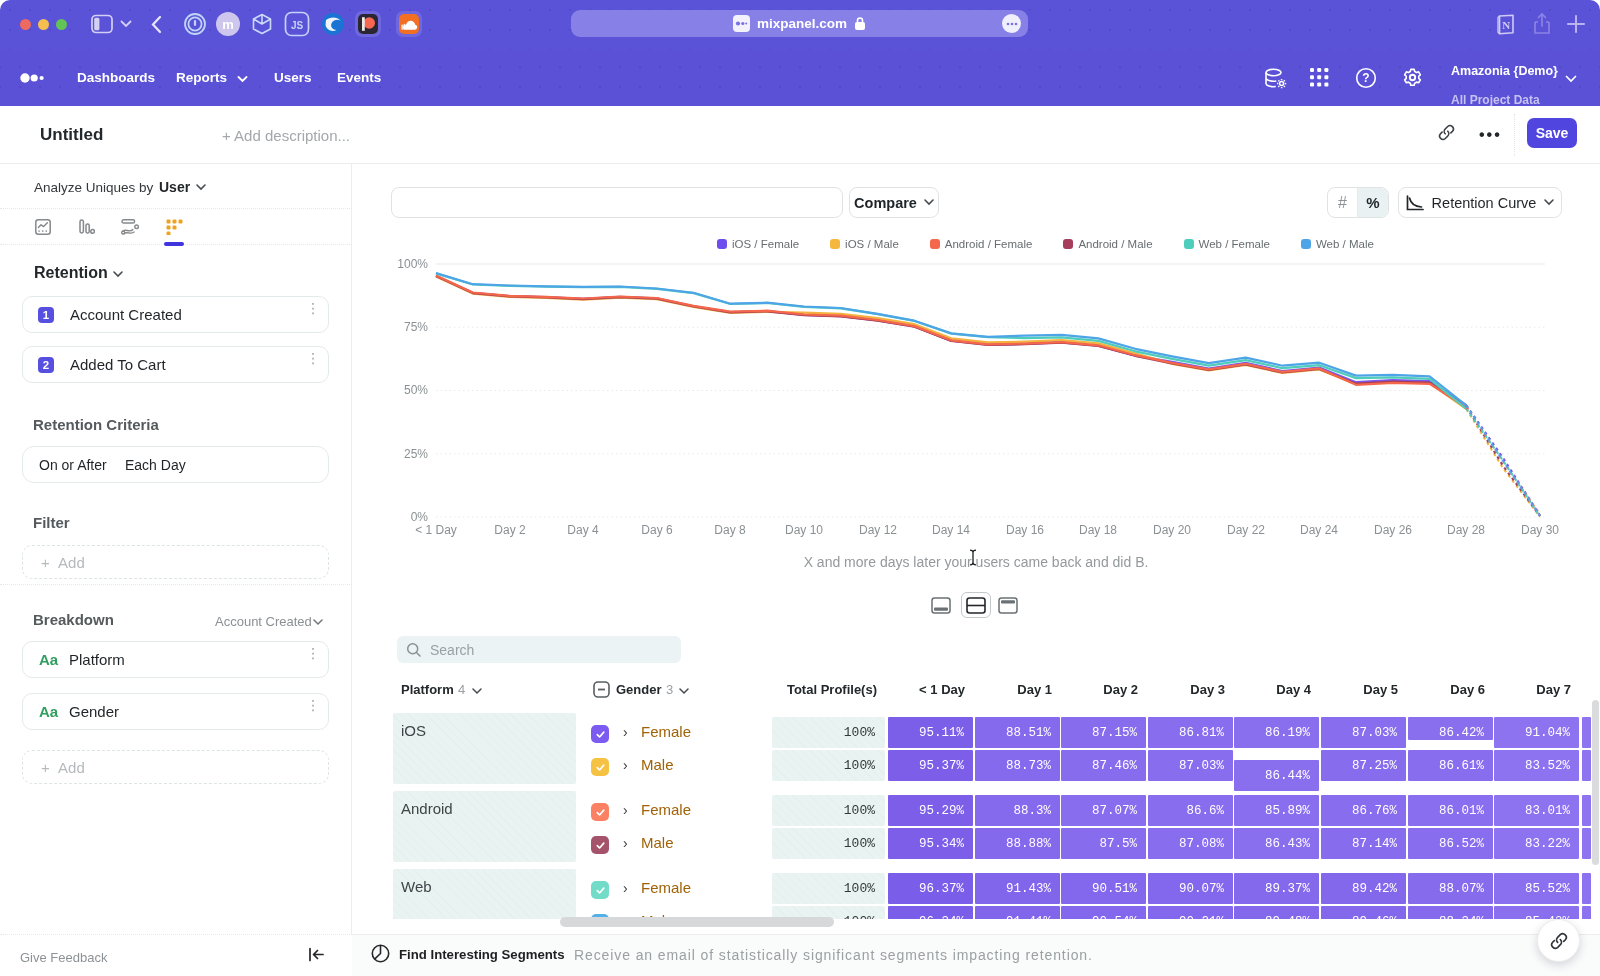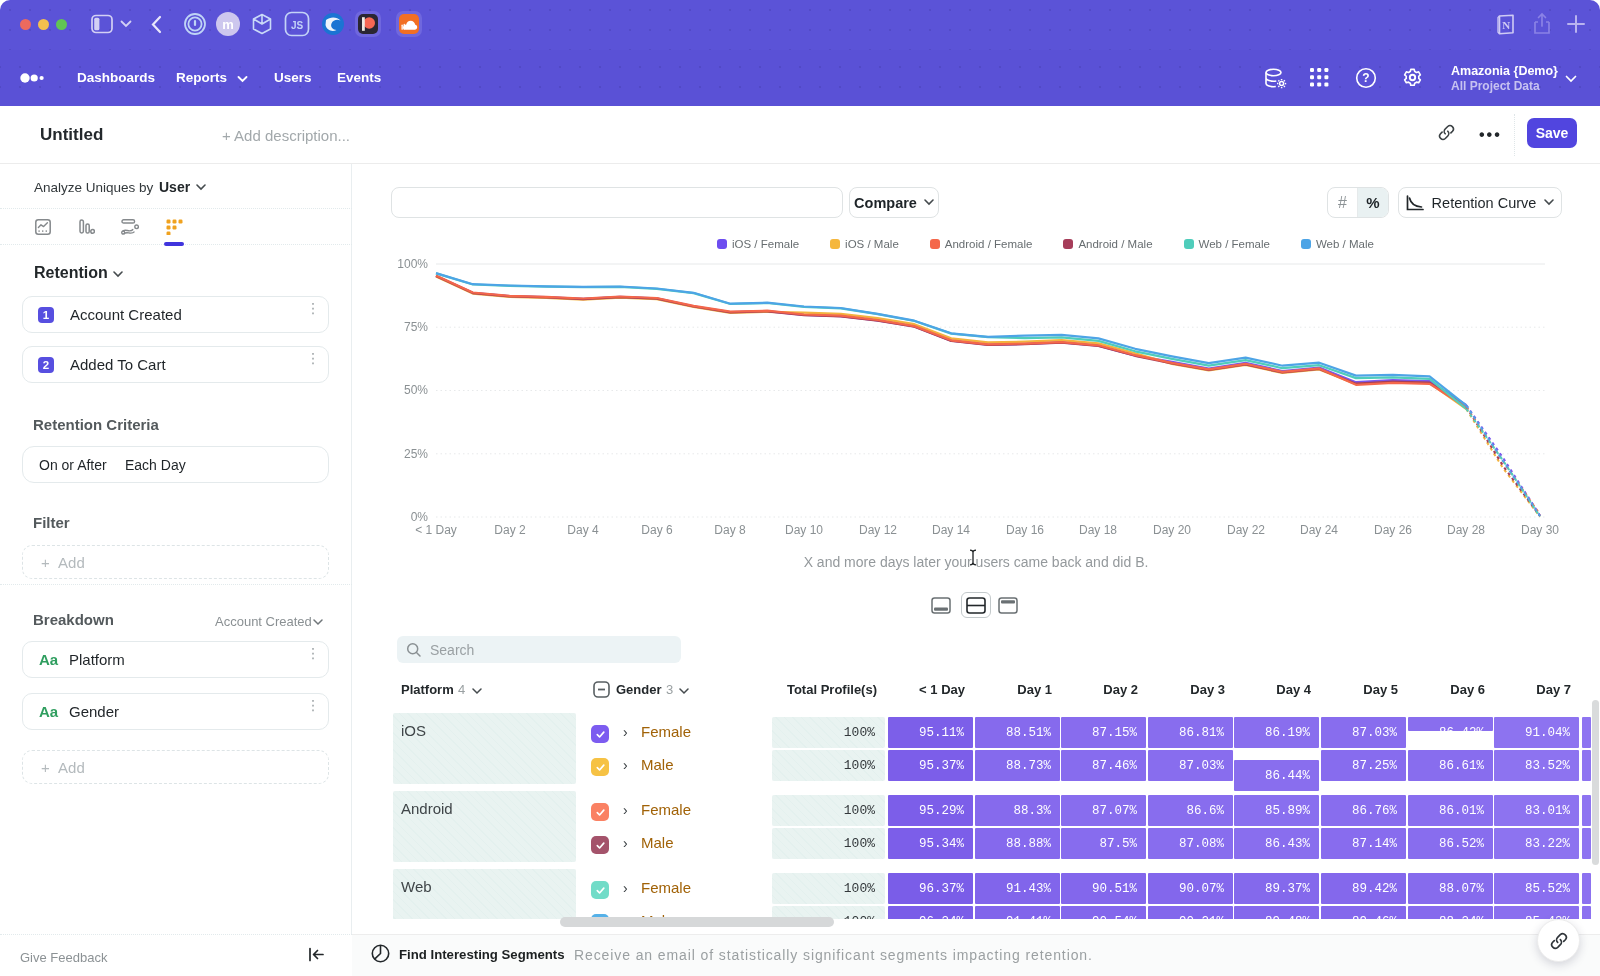--- a/index.html
+++ b/index.html
@@ -14,21 +14,21 @@
 #urlbar { position:absolute; left:571px; top:10px; width:457px; height:27px; background:#8781e7; border-radius:9px;
   display:flex; align-items:center; justify-content:center; color:#fff; font-size:13.5px; font-weight:700; }
 #urldots { position:absolute; right:7px; top:4px; width:19px; height:19px; background:#f0effc; border-radius:50%;
   display:flex; align-items:center; justify-content:center; }
 
 .navitem { position:absolute; top:20px; color:#fff; font-size:13.5px; font-weight:700; }
 #mpsearch { position:absolute; left:571px; top:8px; width:450px; height:36px; background:#665edb; border:1px solid #8d86e8; padding-left:20px;
   border-radius:8px; display:flex; align-items:center; justify-content:center; color:#fff; font-size:13.5px; font-weight:700; }
 #mpsearch .kbd { color:#bcb6f0; font-weight:400; margin-left:14px; font-size:13px; }
 .whoname { position:absolute; left:1451px; top:14px; color:#fff; font-size:12.5px; font-weight:700; }
-.whosub  { position:absolute; left:1451px; top:29px; color:#c7c2f1; font-size:12px; font-weight:700; }
+.whosub  { position:absolute; left:1451px; top:43px; color:#c7c2f1; font-size:12px; font-weight:700; }
 
 #phead { position:absolute; left:0; top:106px; width:1600px; height:58px; background:#fff; border-bottom:1px solid #ececec; }
 #ptitle { position:absolute; left:40px; top:19px; font-size:17px; font-weight:700; color:#23282c; }
 #pdesc  { position:absolute; left:222px; top:21px; font-size:15px; color:#a2a8ab; }
 #saveb { position:absolute; left:1527px; top:12px; width:50px; height:30px; background:#5145df; color:#fff; font-size:14px;
   font-weight:700; border-radius:7px; display:flex; align-items:center; justify-content:center; }
 
 #sidebar { position:absolute; left:0; top:164px; width:352px; height:770px; background:#fff; border-right:1px solid #e9eef0; }
 .shead { font-size:15px; font-weight:700; color:#545a5d; }
 .card { position:absolute; left:22px; width:307px; height:37px; border:1px solid #e4eaec; border-radius:10px; background:#fff; }
@@ -128,20 +128,40 @@
     </div>
   <div class="exticon extbg" style="left:396px">
       <svg width="24" height="24" viewBox="0 0 24 24">
         <rect x="2" y="2" width="20" height="20" rx="5" fill="#f26f23"></rect>
         <path d="M6 15.8 c0-2.2 1.5-3.4 3.2-3.4 c0.5-2.1 2.2-3.6 4.4-3.6 c2.4 0 4.3 1.7 4.6 4 c1.2 0.2 2 1.2 2 2.5 c0 1.4-1.1 2.5-2.5 2.5 h-9.2 c-1.4 0-2.5-0.9-2.5-2 z" fill="#fff"></path>
         <rect x="4.5" y="12.6" width="1.3" height="5.2" rx="0.6" fill="#fff"></rect>
         <rect x="6.6" y="11.8" width="1.3" height="6" rx="0.6" fill="#fff"></rect>
       </svg>
     </div>
 
+  <div id="urlbar">
+    <svg width="17" height="17" viewBox="0 0 17 17" style="margin-right:7px">
+        <rect x="0" y="0" width="17" height="17" rx="4" fill="#f3f2fc"></rect>
+        <circle cx="5" cy="8.5" r="2.1" fill="#7a71e2"></circle>
+        <circle cx="9.8" cy="8.5" r="1.6" fill="#7a71e2"></circle>
+        <circle cx="13.2" cy="8.5" r="1" fill="#7a71e2"></circle>
+      </svg>
+    mixpanel.com
+    <svg width="12" height="15" viewBox="0 0 12 15" style="margin-left:7px">
+        <rect x="1" y="6" width="10" height="8" rx="2" fill="#fff"></rect>
+        <path d="M3.5 6 V4.5 a2.5 2.5 0 0 1 5 0 V6" fill="none" stroke="#fff" stroke-width="1.6"></path>
+      </svg>
+    <div id="urldots">
+        <svg width="12" height="4" viewBox="0 0 12 4">
+          <circle cx="2" cy="2" r="1.3" fill="#7a71e2"></circle>
+          <circle cx="6" cy="2" r="1.3" fill="#7a71e2"></circle>
+          <circle cx="10" cy="2" r="1.3" fill="#7a71e2"></circle>
+        </svg>
+      </div>
+  </div>
 
   <svg class="abs" style="left:1494px;top:13px" width="23" height="23" viewBox="0 0 23 23">
       <path d="M5.5 3 L19 2.2 V19.8 L5.5 20.8 Z" fill="none" stroke="#cfcbf4" stroke-width="1.6" stroke-linejoin="round"></path>
       <path d="M5.5 3 L4 4.5 V19.2 L5.5 20.8" fill="none" stroke="#cfcbf4" stroke-width="1.3"></path>
       <text x="12.2" y="16" text-anchor="middle" font-size="11" font-weight="700" fill="#cfcbf4" font-family="Liberation Serif">N</text>
     </svg>
   <svg class="abs" style="left:1533px;top:12px" width="18" height="24" viewBox="0 0 18 24">
       <path d="M2 10 H5 M13 10 H16 M2 10 V21 H16 V10" stroke="#8a82e6" stroke-width="1.7" fill="none"></path>
       <path d="M9 2 V14 M5.5 5.5 L9 2 L12.5 5.5" stroke="#8a82e6" stroke-width="1.7" fill="none" stroke-linecap="round"></path>
     </svg>
@@ -460,21 +480,21 @@
 <div class="glab" style="left:641px;top:723px">Female</div>
 <div class="mint tot" style="left:772px;top:717px;width:113px;height:31px">
     <span>100%</span>
   </div>
 <div class="pc" style="left:888px;top:717px;width:85px;height:31px;background:rgb(124,95,233)">95.11%</div>
 <div class="pc" style="left:975px;top:717px;width:85px;height:31px;background:rgb(134,106,237)">88.51%</div>
 <div class="pc" style="left:1061px;top:717px;width:85px;height:31px;background:rgb(136,108,238)">87.15%</div>
 <div class="pc" style="left:1148px;top:717px;width:85px;height:31px;background:rgb(136,109,238)">86.81%</div>
 <div class="pc" style="left:1234px;top:717px;width:85px;height:31px;background:rgb(137,110,238)">86.19%</div>
 <div class="pc" style="left:1321px;top:717px;width:85px;height:31px;background:rgb(136,109,238)">87.03%</div>
-<div class="pc" style="left:1408px;top:717px;width:85px;height:14px;background:rgb(137,110,238)">86.42%</div>
+<div class="pc" style="left:1408px;top:717px;width:85px;height:23px;background:rgb(137,110,238)">86.42%</div>
 <div class="pc" style="left:1494px;top:717px;width:85px;height:31px;background:rgb(141,115,240)">91.04%</div>
 <div class="pc" style="left:1582px;top:717px;width:8px;height:31px;background:rgb(142,116,241)"></div>
 <div class="cb" style="left:591px;top:758px;background:#f6c244">
     <svg width="11" height="11" viewBox="0 0 12 12">
       <path d="M2.5 6.2 L5 8.7 L9.6 3.4" stroke="#fff" stroke-width="1.8" fill="none" stroke-linecap="round" stroke-linejoin="round"></path>
     </svg>
   </div>
 <div class="gchev" style="left:623px;top:758px">›</div>
 <div class="glab" style="left:641px;top:756px">Male</div>
 <div class="mint tot" style="left:772px;top:750px;width:113px;height:31px">

